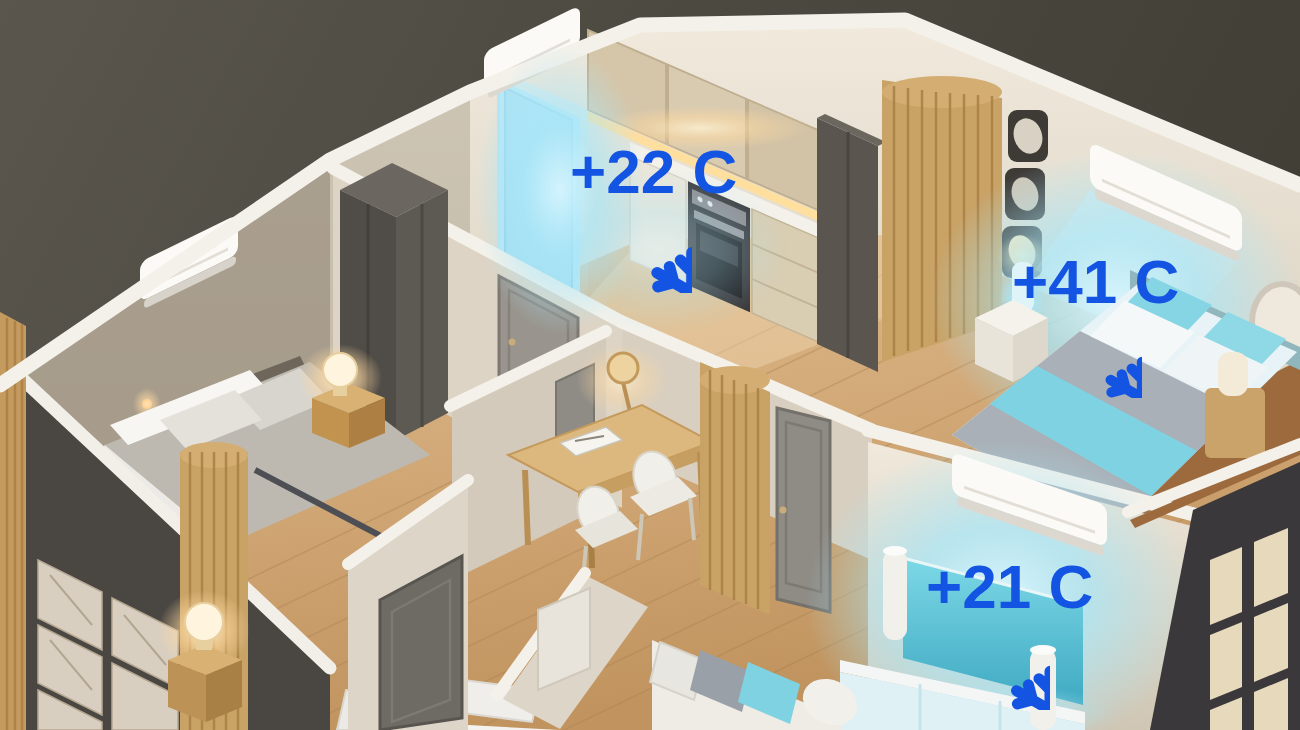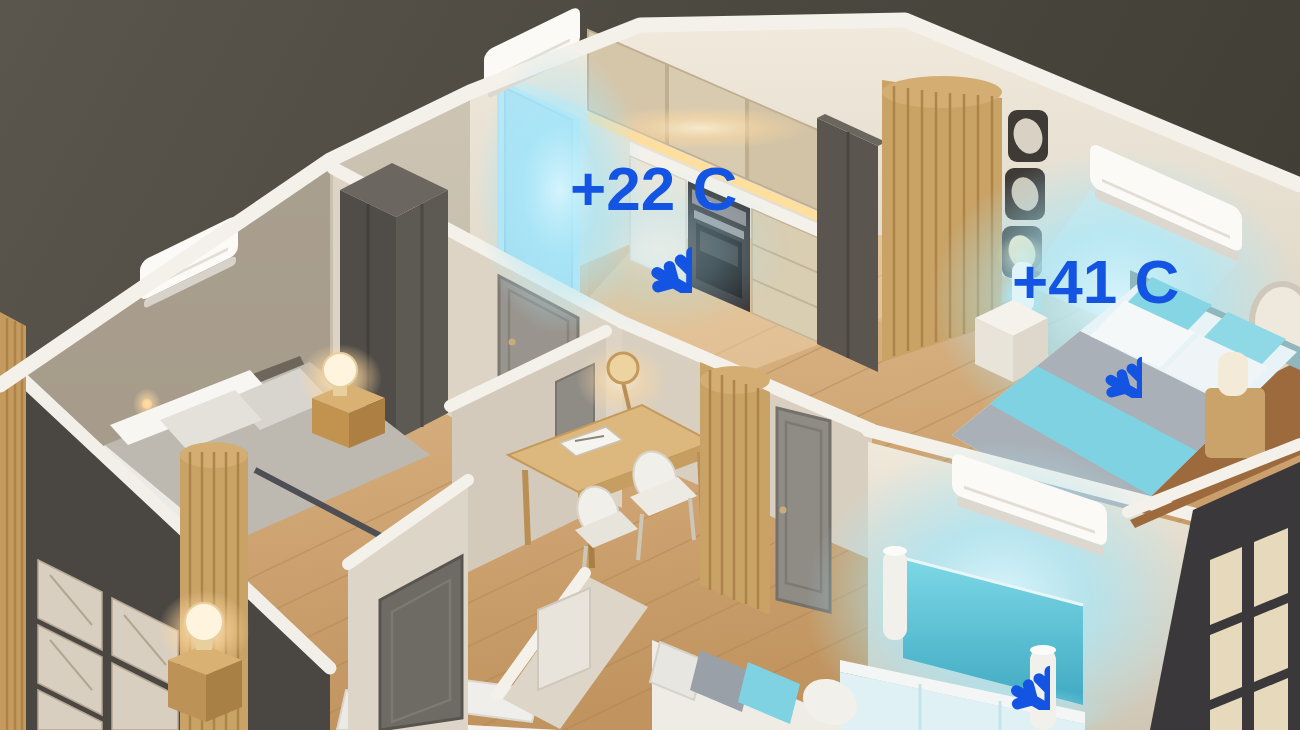--- a/index.html
+++ b/index.html
@@ -18,21 +18,21 @@
     line-height:1;
     letter-spacing:0px;
     color:var(--color-accent-blue,#1355e2);
     white-space:pre;
     user-select:none;
   }
   .flake{
     position:absolute;
     color:var(--color-accent-blue,#1355e2);
   }
-  .lab-kitchen{left:570px;top:141px;margin-top:17px;}
+  .lab-kitchen{left:570px;top:141px;}
   .flake-kitchen{left:596px;top:197px;width:96px;height:96px;}
   .lab-bedroom{left:1012px;top:251px;}
   .flake-bedroom{left:1056px;top:312px;width:86px;height:86px;}
   .lab-living{left:926px;top:556px;}
   .flake-living{left:958px;top:618px;width:92px;height:92px;}
 </style>
 </head>
 <body>
 
 <div class="stage">
@@ -458,17 +458,18 @@
 <div class="temp-label lab-kitchen">+22 C</div>
 <svg class="flake flake-kitchen" viewBox="-50 -50 100 100">
       <use href="#snowflake"></use>
     </svg>
 
 <div class="temp-label lab-bedroom">+41 C</div>
 <svg class="flake flake-bedroom" viewBox="-50 -50 100 100">
       <use href="#snowflake"></use>
     </svg>
 
+<div class="temp-label lab-living">+21 C</div>
 <svg class="flake flake-living" viewBox="-50 -50 100 100">
       <use href="#snowflake"></use>
     </svg>
 
 </div>
 
 </body></html>

